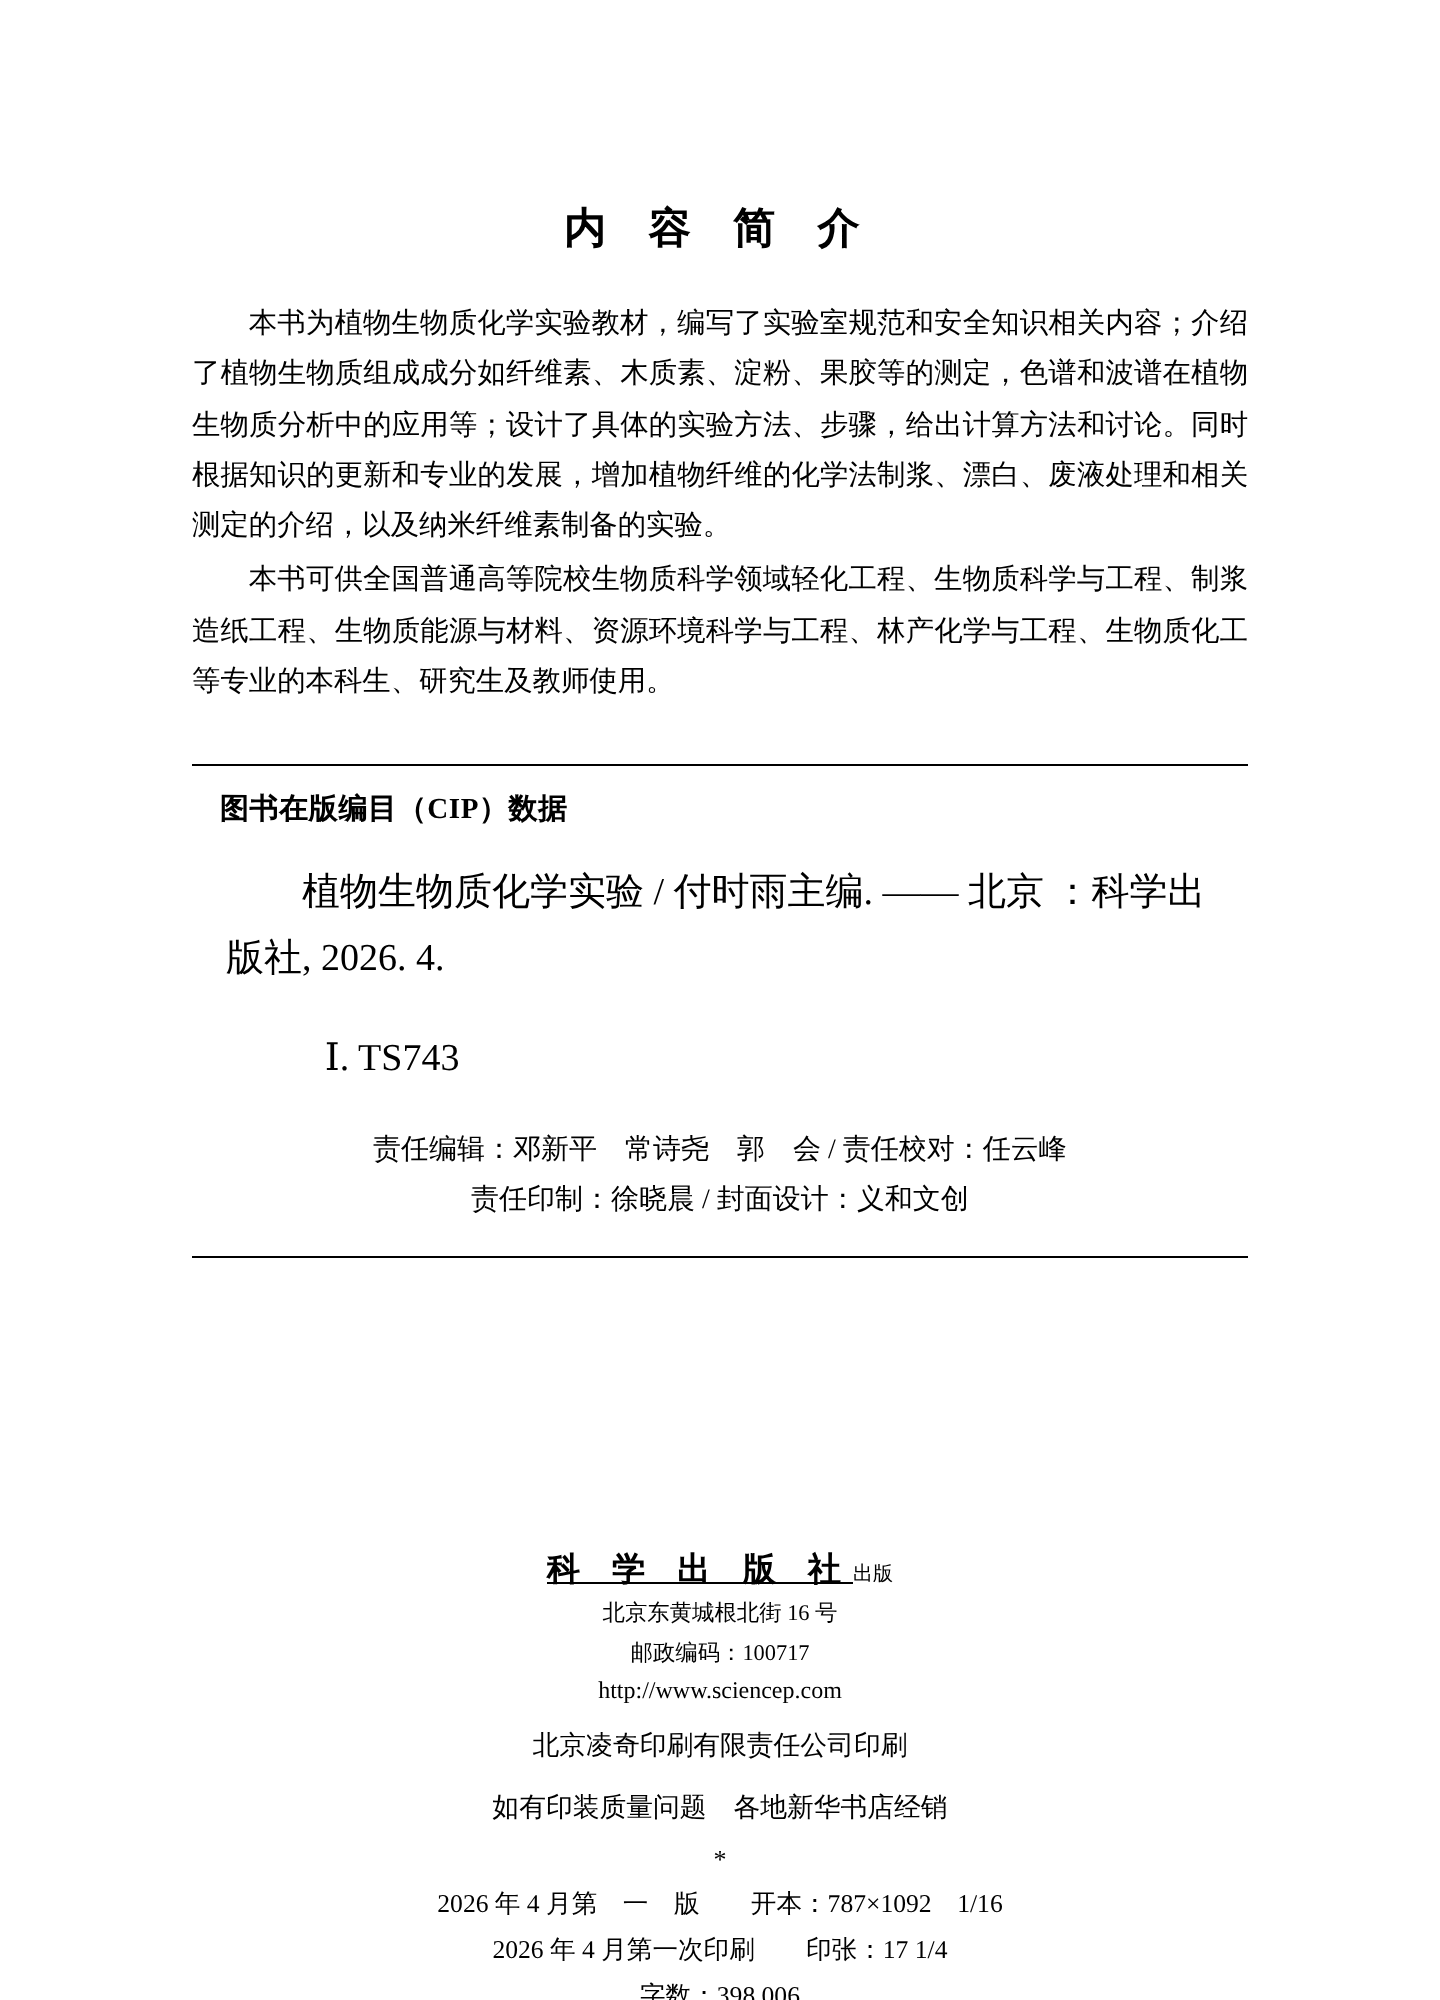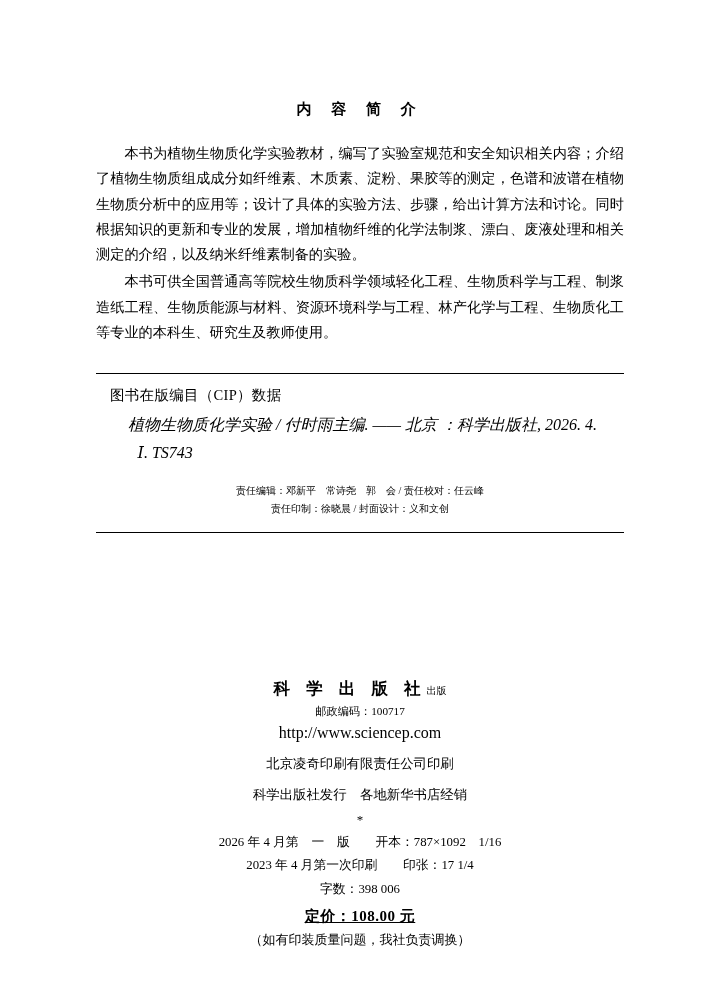--- a/index.html
+++ b/index.html
@@ -19,21 +19,21 @@
     width: 720px;
     height: 1000px;
     box-sizing: border-box;
     padding: 0 96px;
     position: relative;
   }
 
   
   .summary-title {
     text-align: center;
-    font-size: 15px;
+    font-size: 21px;
     font-weight: bold;
     letter-spacing: 8px;
     margin-top: 100px;
     margin-bottom: 22px;
   }
   .summary-body p {
     margin: 0 0 2px 0;
     font-size: 14.2px;
     line-height: 1.78;
     text-align: justify;
@@ -45,37 +45,36 @@
   .rule {
     border: none;
     border-top: 1px solid #000;
     margin: 28px 0 0 0;
   }
   .cip-block {
     padding-top: 12px;
   }
   .cip-heading {
     font-size: 14.5px;
-    font-weight: normal;
+    font-weight: bold;
     margin: 0 0 6px 14px;
     letter-spacing: 0.3px;
   }
   .cip-line {
-    font-size: 16px;
+    font-size: 19px;
     line-height: 1.72;
-    margin: 0;
-    font-style: italic;
+    margin: 17px;
   }
   .cip-indent1 { text-indent: 2em; }
   .cip-indent0 { text-indent: 0; }
   .cip-indent-small { text-indent: 2.6em; }
 
   .staff {
     margin-top: 16px;
-    font-size: 10px;
+    font-size: 14px;
     text-align: center;
     line-height: 1.8;
   }
   .staff div { white-space: pre; }
 
   .rule-bottom {
     border: none;
     border-top: 1px solid #000;
     margin: 14px 0 0 0;
   }
@@ -86,33 +85,34 @@
     text-align: center;
   }
   .pub-name {
     font-size: 16.5px;
     font-weight: bold;
     letter-spacing: 2px;
   }
   .pub-name .kaiti {
     font-family: "Liberation Serif", "DejaVu Serif", serif;
     letter-spacing: 6px;
+    text-decoration: underline;
   }
   .pub-name .suffix {
     font-size: 10px;
     font-weight: normal;
     letter-spacing: 0;
   }
   .pub-small {
     font-size: 11.2px;
     line-height: 1.55;
     margin-top: 3px;
   }
   .pub-url {
-    font-size: 16px;
+    font-size: 12px;
     line-height: 1.5;
   }
   .pub-mid {
     font-size: 13.4px;
     line-height: 1.8;
     margin-top: 7px;
   }
   .star {
     font-size: 13px;
     line-height: 1.7;
@@ -157,25 +157,26 @@
     <div class="staff">
       <div>责任编辑：邓新平　常诗尧　郭　会 / 责任校对：任云峰</div>
       <div>责任印制：徐晓晨 / 封面设计：义和文创</div>
     </div>
   </div>
 
   <hr class="rule-bottom">
 
   <div class="publisher">
     <div class="pub-name"><span class="kaiti">科 学 出 版 社</span><span class="suffix">出版</span></div>
+    <div class="pub-small">北京东黄城根北街 16 号</div>
     <div class="pub-small">邮政编码：100717</div>
     <div class="pub-url">http://www.sciencep.com</div>
     <div class="pub-mid">北京凌奇印刷有限责任公司印刷</div>
-    <div class="pub-mid">科学出版社发行　各地新华书店经销</div>
+    <div class="pub-mid">如有印装质量问题　各地新华书店经销</div>
     <div class="star">*</div>
     <div class="pub-print">2026 年 4 月第　一　版　　开本：787×1092　1/16</div>
-    <div class="pub-print">2023 年 4 月第一次印刷　　印张：17 1/4</div>
+    <div class="pub-print">2026 年 4 月第一次印刷　　印张：17 1/4</div>
     <div class="pub-print">字数：398 006</div>
     <div class="price">定价：108.00 元</div>
     <div class="note">（如有印装质量问题，我社负责调换）</div>
   </div>
 
 </div>
 
 </body></html>

